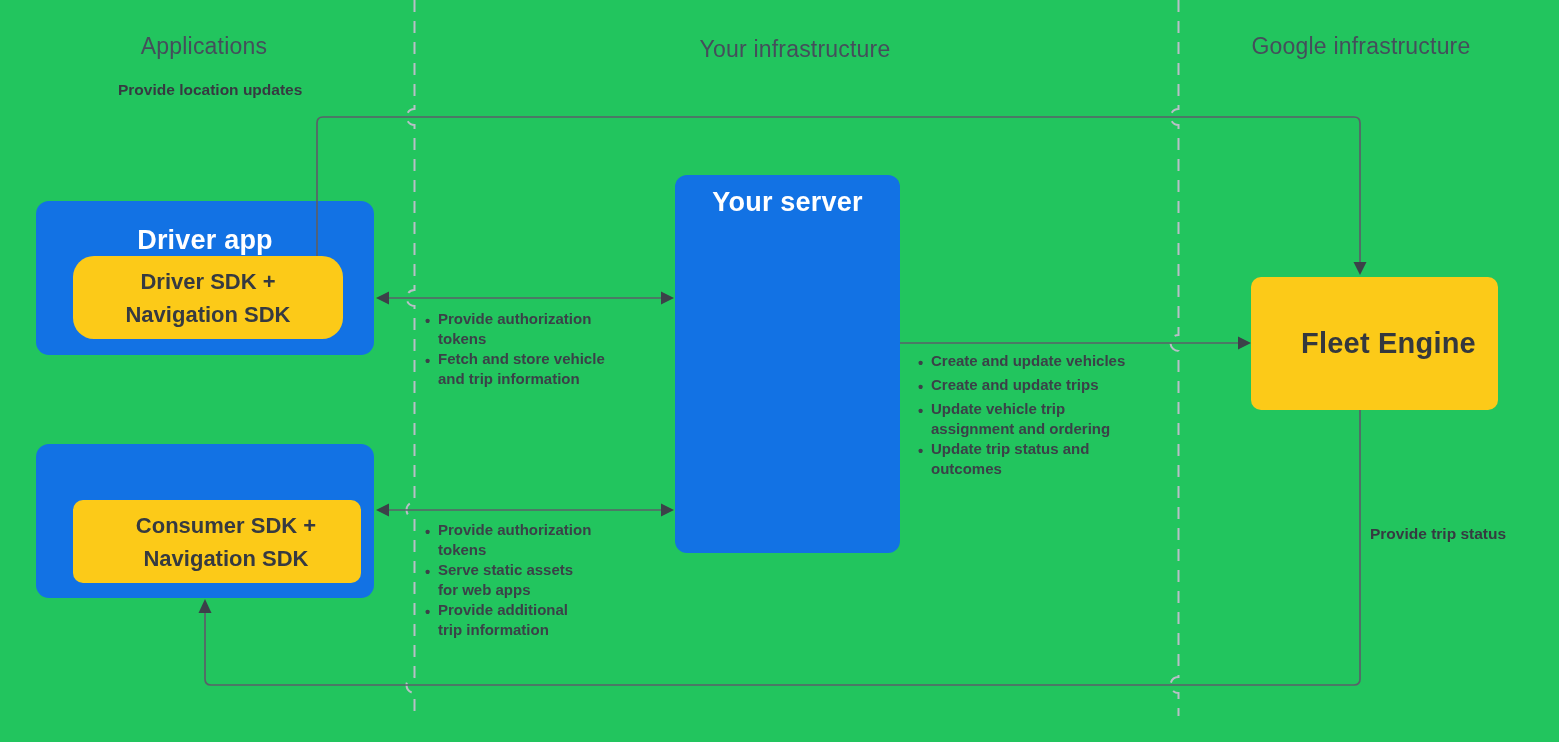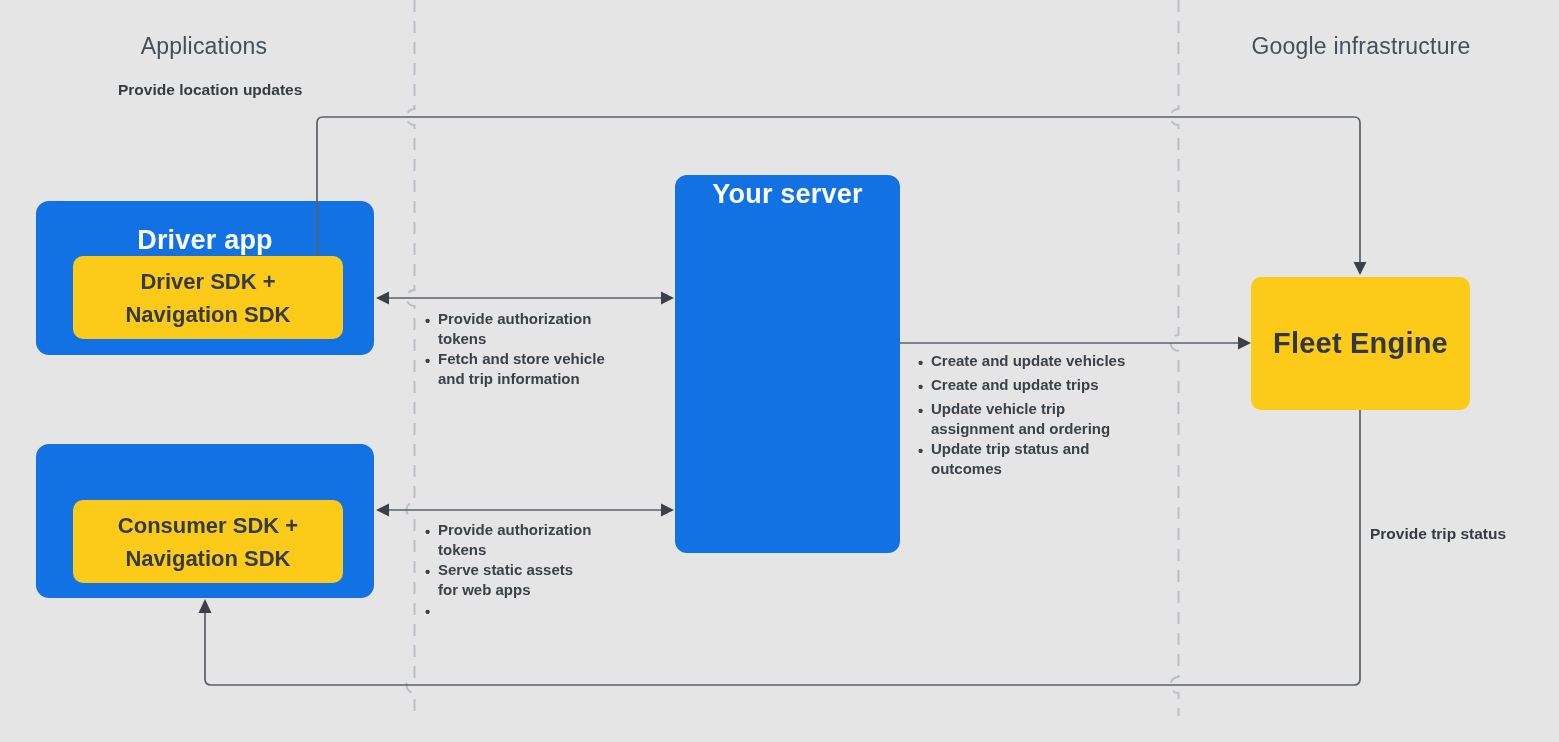--- a/index.html
+++ b/index.html
@@ -7,30 +7,30 @@
     --node-yellow:#fcca18;
     --connector:#5a6069;
     --arrowhead:#3c4149;
     --dashed-divider:#b9bfc7;
     --heading-text:#454e5b;
     --body-text:#3b4148;
     --sdk-text:#363a41;
   }
   html,body{margin:0;padding:0;background:#ffffff;}
   #canvas{
-    position:relative;width:1559px;height:742px;background:#e5e5e5;overflow:hidden;
+    position:relative;width:1559px;height:742px;background:#22c55e;overflow:hidden;
     font-family:"Liberation Sans","DejaVu Sans",sans-serif;
   }
   .col-header{
     position:absolute;text-align:center;font-size:23px;font-weight:400;
     color:var(--heading-text);letter-spacing:.2px;
   }
   .node{position:absolute;border-radius:13px;}
   .node.blue{background:var(--node-blue);}
-  .node.yellow{background:var(--node-yellow);}
+  .node.yellow{background:var(--node-yellow);padding-left:28px;}
   .node-title{
     text-align:center;color:#ffffff;font-weight:700;font-size:27px;letter-spacing:.2px;
   }
   .sdk-box{
     position:absolute;background:var(--node-yellow);border-radius:10px;
     display:flex;align-items:center;justify-content:center;text-align:center;
     color:var(--sdk-text);font-weight:700;font-size:22px;line-height:33px;white-space:pre-line;
   }
   .fleet-label{
     width:100%;height:100%;display:flex;align-items:center;justify-content:center;
@@ -51,35 +51,36 @@
   #wires path.conn{fill:none;stroke:var(--connector);stroke-width:1.7;}
   #wires path.dash{fill:none;stroke:var(--dashed-divider);stroke-width:2;stroke-dasharray:12 9;}
   #wires polygon{fill:var(--arrowhead);stroke:none;}
 </style>
 </head>
 <body>
 
 <div id="canvas">
 
   <div class="col-header" style="left:104px;top:33px;width:200px;">Applications</div>
+  <div class="col-header" style="left:645px;top:36px;width:300px;">Your infrastructure</div>
   <div class="col-header" style="left:1211px;top:33px;width:300px;">Google infrastructure</div>
 
   <div class="node blue" style="left:36px;top:201px;width:338px;height:154px;">
     <div class="node-title" style="margin-top:24px;">Driver app</div>
-    <div class="sdk-box" style="left:37px;top:55px;width:270px;height:83px;">Driver SDK +
+    <div class="sdk-box" style="left:37px;top:55px;width:270px;height:83px;border-radius:21px;">Driver SDK +
 Navigation SDK</div>
   </div>
 
   <div class="node blue" style="left:36px;top:444px;width:338px;height:154px;">
-    <div class="sdk-box" style="left:37px;top:56px;width:270px;height:83px;">Consumer SDK +
+    <div class="sdk-box" style="left:37px;top:56px;width:270px;height:83px;padding-left:18px;">Consumer SDK +
 Navigation SDK</div>
   </div>
 
   <div class="node blue" style="left:675px;top:175px;width:225px;height:378px;border-radius:12px;">
-    <div class="node-title" style="margin-top:4px;">Your server</div>
+    <div class="node-title" style="margin-top:12px;">Your server</div>
   </div>
 
   <div class="node yellow" style="left:1251px;top:277px;width:219px;height:133px;border-radius:10px;">
     <div class="fleet-label">Fleet Engine</div>
   </div>
 
   <svg id="wires" width="1559" height="742" viewBox="0 0 1559 742">
 
     <path class="dash" d="M 414.5 0 L 414.5 109 A 8 8 0 0 0 414.5 125 L 414.5 290 A 8 8 0 0 0 414.5 306
              L 414.5 502 A 8 8 0 0 0 414.5 518 L 414.5 677 A 8 8 0 0 0 414.5 693 L 414.5 716"></path>
@@ -135,20 +136,22 @@
         <span class="bullet-text">Provide authorization
 tokens</span>
       </div>
       <div class="bullet-row">
         <span class="bullet">•</span>
         <span class="bullet-text">Serve static assets
 for web apps</span>
       </div>
       <div class="bullet-row">
         <span class="bullet">•</span>
+        <span class="bullet-text">Provide additional
+trip information</span>
       </div>
     </div>
   <div class="bullet-list" style="left:918px;top:351px;width:262px;">
       <div class="bullet-row">
         <span class="bullet">•</span>
         <span class="bullet-text">Create and update vehicles</span>
       </div>
       <div class="bullet-row">
         <span class="bullet">•</span>
         <span class="bullet-text">Create and update trips</span>

